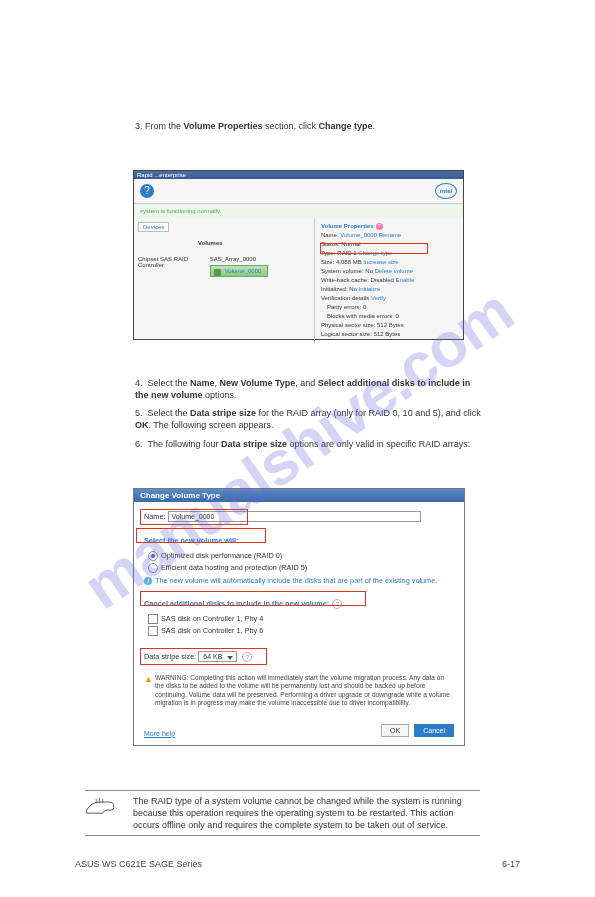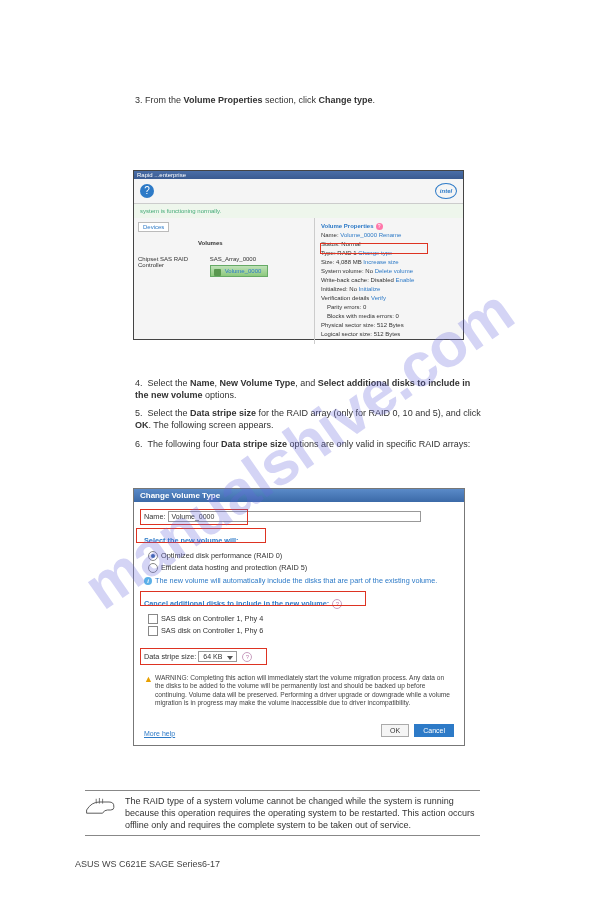--- a/index.html
+++ b/index.html
@@ -1,18 +1,18 @@
 <!DOCTYPE html>
 <html><head>
 <meta charset="utf-8">
 <style>
   body { margin: 0; padding: 0; width: 595px; background: #fff; font-family: Arial, sans-serif; font-size: 9px; color: #333; }
   .page { width: 595px; height: 897px; position: relative; box-sizing: border-box; padding: 0; }
   .watermark { position: absolute; left: 50%; top: 50%; transform: translate(-50%, -50%) rotate(-35deg); font-size: 62px; font-weight: bold; color: rgba(100, 100, 220, 0.28); white-space: nowrap; pointer-events: none; z-index: 50; letter-spacing: -1px;}
-  .instr-block { position: absolute; left: 135px; top: 94px; width: 350px; font-size: 9px; line-height: 1.35; }
+  .instr-block { position: absolute; left: 135px; top: 120px; width: 350px; font-size: 9px; line-height: 1.35; }
   .screenshot1 { position: absolute; left: 133px; top: 170px; width: 329px; height: 168px; border: 1px solid #444; background: #f5f5f5; font-size: 6px; }
   .titlebar { height: 8px; background: linear-gradient(#4a6ea8,#3a5a90); color:#fff; padding:0 3px; line-height:8px;}
   .topbar { height: 24px; border-bottom:1px solid #ccc; display:flex; align-items:center; justify-content:space-between; padding:0 6px;}
   .helpicon { width:14px; height:14px; border-radius:50%; background:#2d7ac7; color:#fff; text-align:center; line-height:14px; font-size:10px;}
   .intelchip { width:20px; height:14px; border:1px solid #2d7ac7; border-radius:50%; color:#2d7ac7; font-size:6px; display:flex; align-items:center; justify-content:center; font-style:italic; font-weight:bold;}
   .statusbar { height:10px; background:#eef6ec; color:#4a7; padding:2px 6px; line-height:10px; }
   .maincols { display:flex; height: calc(100% - 42px); }
   .leftcol { width:55%; border-right:1px solid #ccc; padding:4px; box-sizing:border-box;}
   .rightcol { width:45%; padding:4px 6px; box-sizing:border-box; line-height:1.5;}
   .devtab { display:inline-block; padding:1px 4px; background:#fff; border:1px solid #bbb; color:#2d7ac7; margin-bottom:4px;}
@@ -43,25 +43,25 @@
   .hinfoicon { display:inline-block; width:8px; height:8px; border-radius:50%; border:1px solid #c9a0c0; color:#c080b0; font-size:6px; text-align:center; line-height:8px; margin-left:3px;}
   .dropdown { display:inline-block; border:1px solid #999; padding:1px 14px 1px 4px; position:relative; font-size:7px;}
   .dropdown::after{ content:""; position:absolute; right:3px; top:4px; border-left:3px solid transparent; border-right:3px solid transparent; border-top:4px solid #555;}
   .warnicon { color:#e8a000; font-size:9px; margin-right:2px;}
   .warntext { font-size:6.6px; line-height:1.3; color:#444;}
   .morehelp { color:#2d7ac7; text-decoration:underline; font-size:7px;}
   .btnrow { text-align:right; margin-top:6px;}
   .btn { display:inline-block; padding:2px 8px; border:1px solid #aaa; background:#f5f5f5; font-size:7px; margin-left:3px;}
   .btn.primary { background:#2d7ac7; color:#fff; border-color:#2d7ac7;}
 
-  .noterow { position:absolute; left:85px; top:790px; width:395px; display:flex; align-items:flex-start; gap:8px; border-top:1px solid #888; border-bottom:1px solid #888; padding:4px 0;}
+  .noterow { position:absolute; left:85px; top:790px; width:395px; display:flex; align-items:flex-start; gap:16px; border-top:1px solid #888; border-bottom:1px solid #888; padding:4px 0;}
   .noteicon { width:32px; flex:0 0 32px; }
   .noteicon svg { width:32px; height:22px; }
   .notetext { font-size:9px; line-height:1.35; flex:1;}
-  .footer { position:absolute; left:75px; bottom:28px; right:75px; display:flex; font-size:9px; color:#444;}
+  .footer { position:absolute; left:75px; bottom:28px; right:75px; display:flex; justify-content:space-between; font-size:9px; color:#444;}
 </style>
 </head>
 <body>
 
 <div class="page">
   <div class="watermark">manualshive.com</div>
 
   <div class="instr-block">
     <span>3.</span>
     <span>From the </span><b>Volume Properties</b><span> section, click </span><b>Change type</b><span>.</span>

